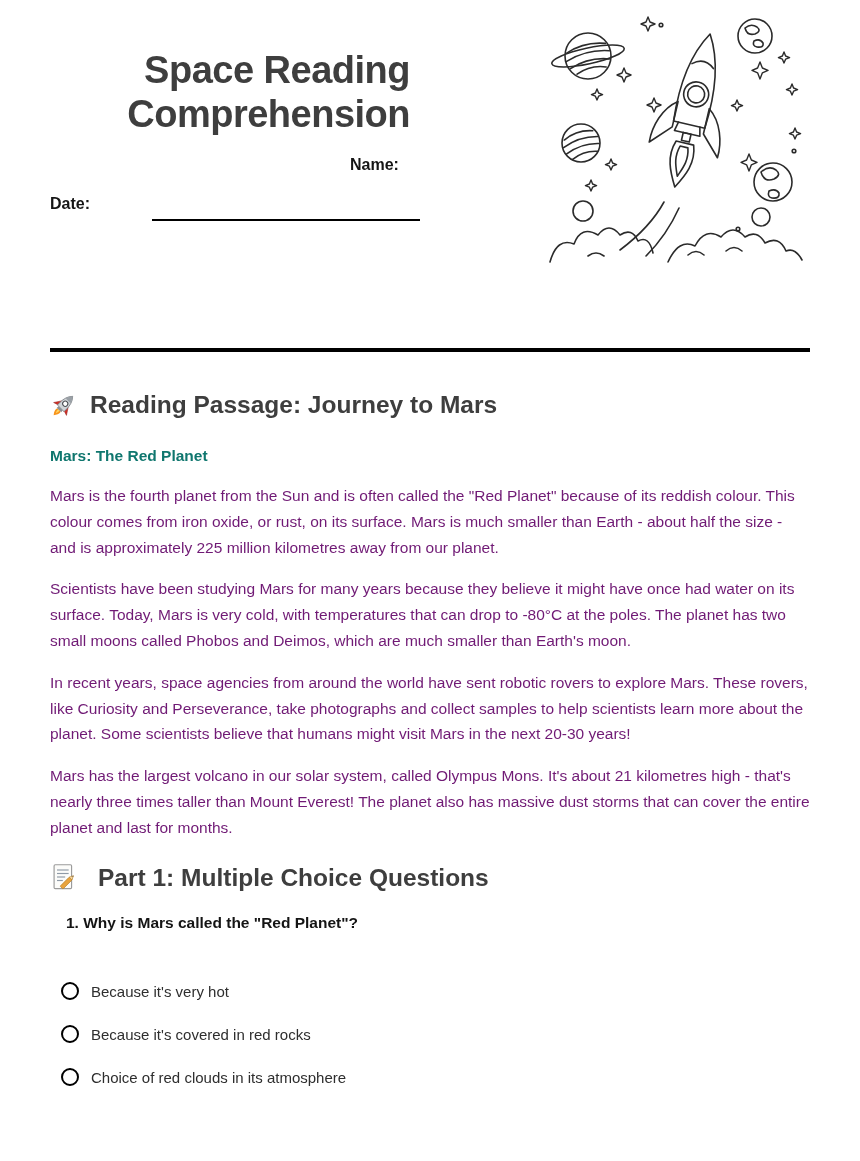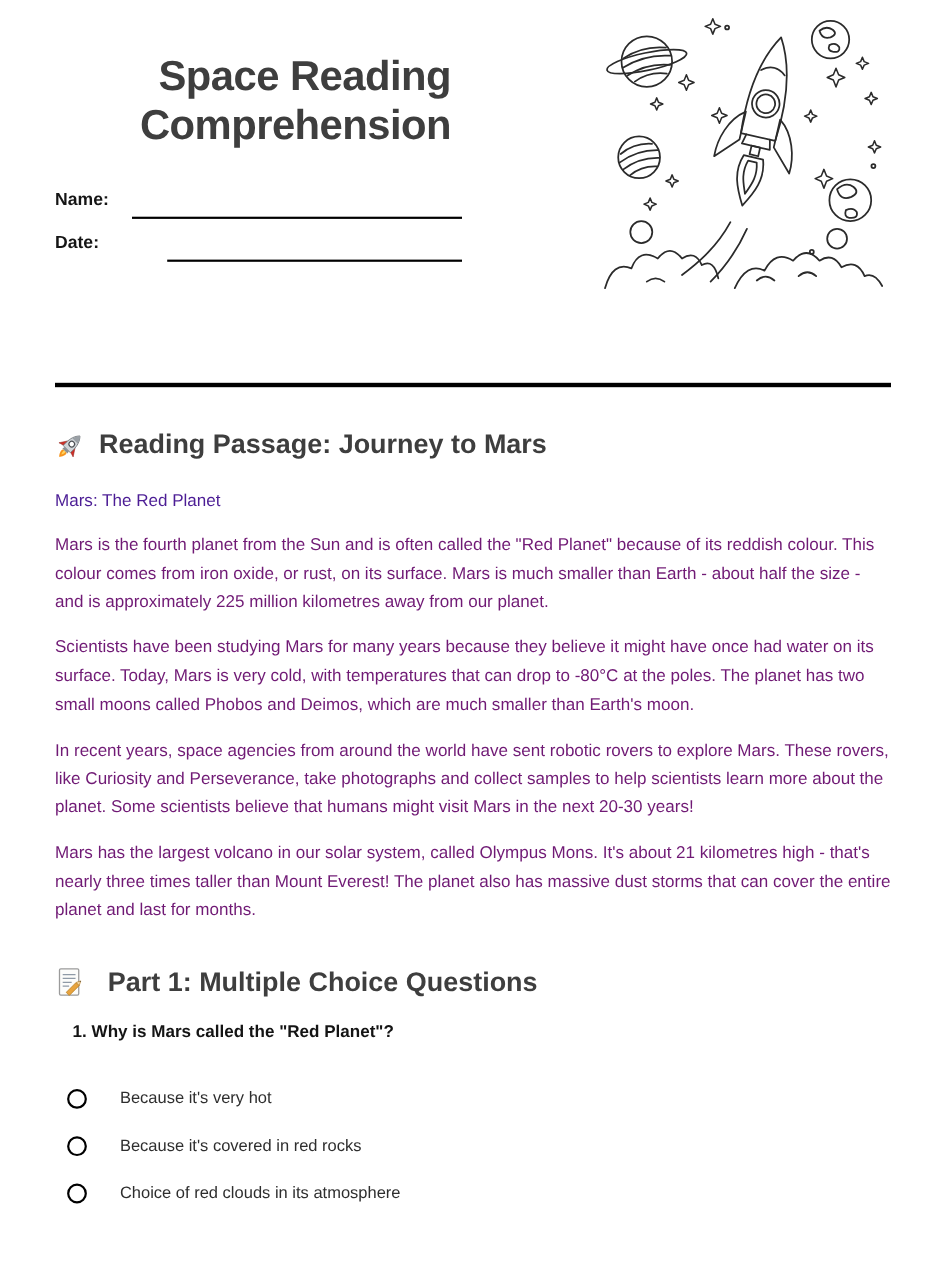--- a/index.html
+++ b/index.html
@@ -14,46 +14,46 @@
 
   
   .header { position: relative; height: 348px; }
   .page-title {
     position: absolute; top: 48px; left: 0;
     margin: 0; width: 360px;
     font-size: 38px; font-weight: 700; line-height: 1.16;
     letter-spacing: -0.5px; color: #3e3e3e; text-align: right;
   }
   .field { position: absolute; left: 0; width: 370px; display: flex; align-items: flex-end; }
-  .field-name { top: 173px; }
-  .field-date { top: 212px; gap: 32px; }
+  .field-name { top: 156px; flex-direction: column; }
+  .field-date { top: 195px; gap: 32px; }
   .field-label { width: 70px; font-size: 16px; font-weight: 700; color: #151515; }
   .field-line { flex: 1; height: 22px; border-bottom: 2px solid #000; margin-bottom: -8px; cursor: text; }
   .illustration { position: absolute; top: 10px; right: 6px; }
 
   
   .divider { border: none; height: 4px; background: #000; margin: 0; }
 
   
   .section-heading {
     display: flex; align-items: center; gap: 12px;
     margin: 36px 0 0; font-size: 24.5px; font-weight: 700; color: #3e3e3e;
     line-height: 1.35;
     text-align: center;
   }
   .section-heading .emoji { flex: 0 0 auto; }
-  .part1 .section-heading { margin-top: 36px; gap: 20px; }
-  .passage-subheading { margin: 26px 0 0; font-size: 15.5px; font-weight: 400; color: #4c1d95; }
+  .part1 .section-heading { margin-top: 20px; gap: 20px; }
+  .passage-subheading { margin: 26px 0 0; font-size: 15.5px; font-weight: 700; color: #0f766e; }
   .passage-paragraph { margin: 16px 0 0; font-size: 15.5px; line-height: 25.8px; color: #701a75; }
   .passage-paragraph.first { margin-top: 18px; }
 
   .question-text { margin: 20px 16px 0; font-size: 15.5px; font-weight: 700; color: #141414; }
 
   .options { margin-top: 42px; }
-  .option-row { display: flex; align-items: flex-start; gap: 30px; padding-left: 11px; height: 26px; margin-bottom: 17px; cursor: pointer; }
+  .option-row { display: flex; align-items: flex-end; gap: 12px; padding-left: 11px; height: 26px; margin-bottom: 17px; cursor: pointer; }
   .radio {
     width: 18px; height: 18px; flex: 0 0 auto;
     border: 2.5px solid #000; border-radius: 50%; background: #fff;
   }
   .option-label { font-size: 15px; color: #2e2e2e; }
 </style>
 </head>
 <body>
 
 <div class="page">

